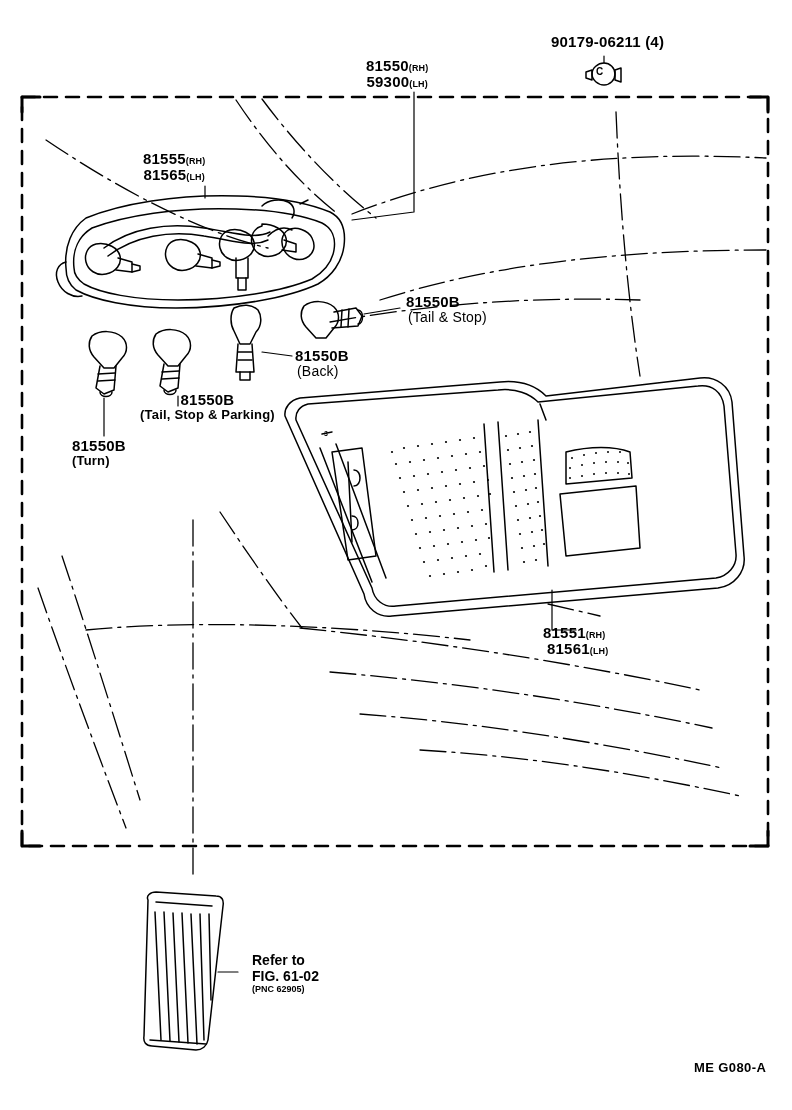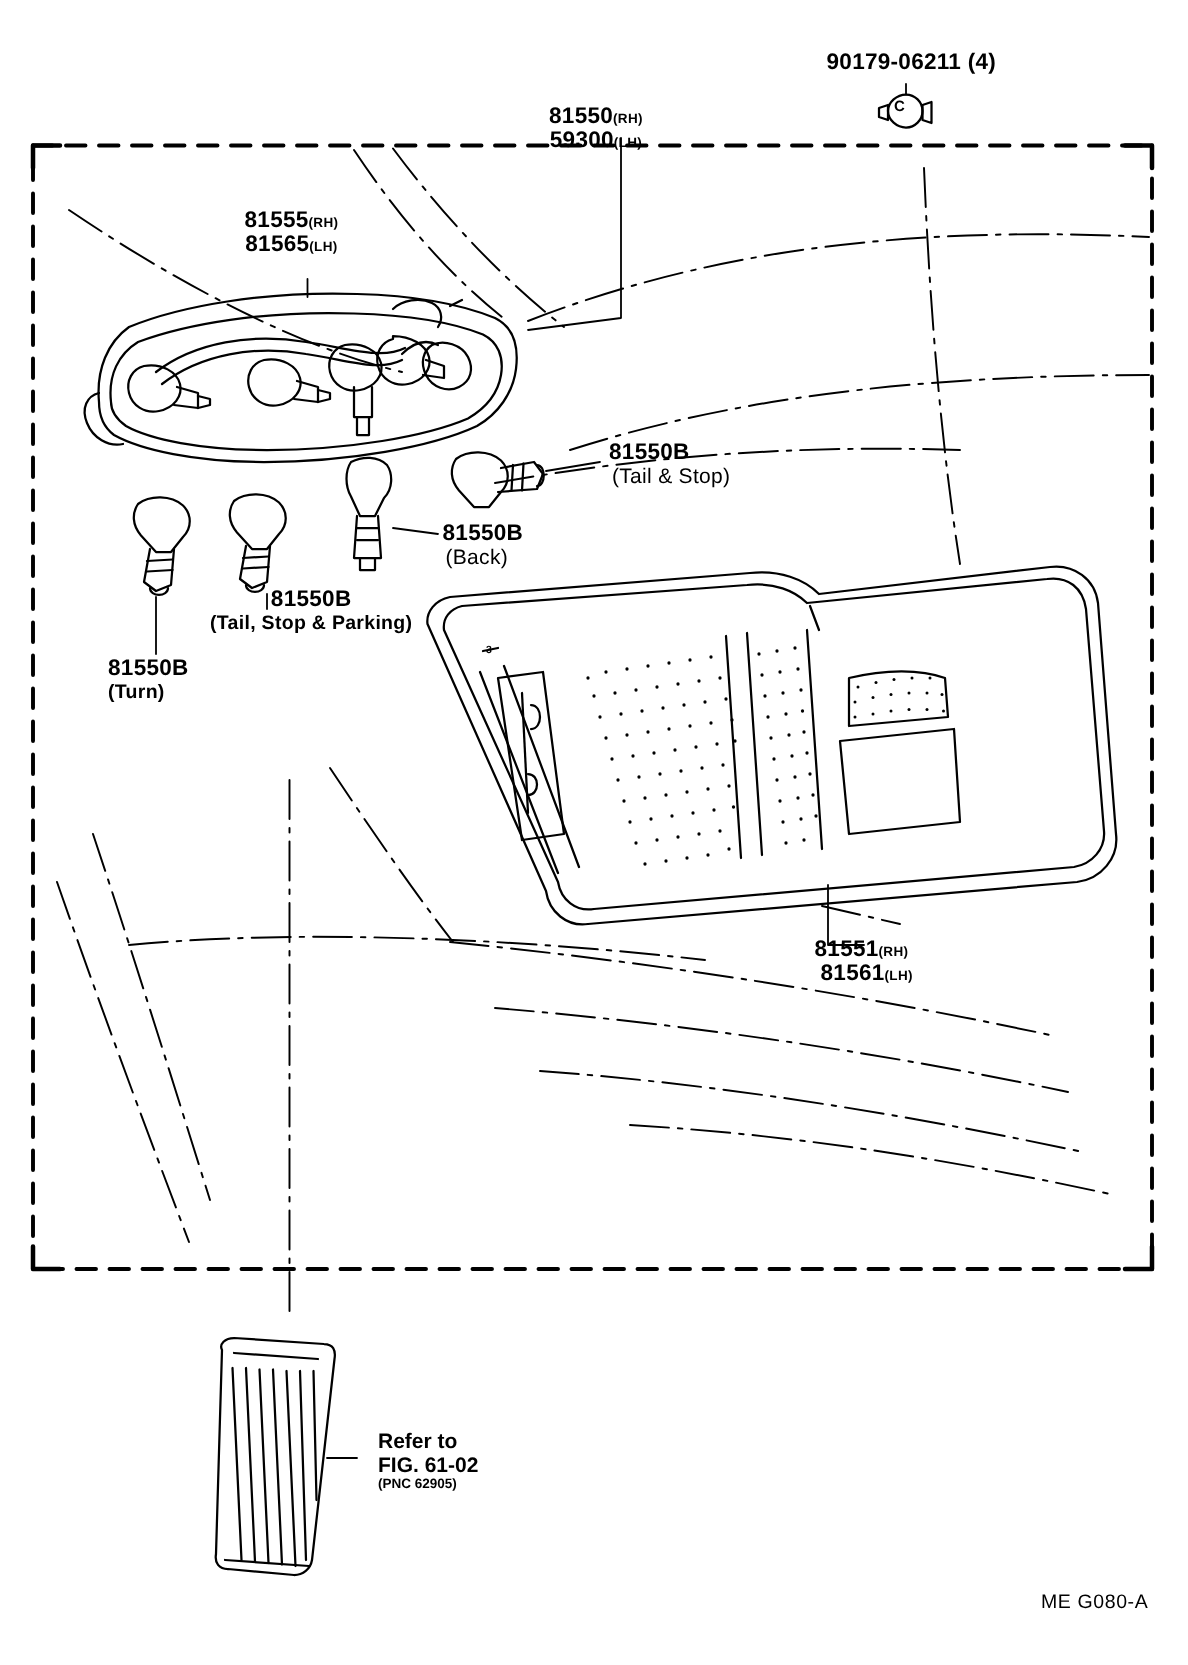--- a/index.html
+++ b/index.html
@@ -50,21 +50,21 @@
   }
   .sub-l {
     font-size: 14px;
     font-weight: 400;
     display: block;
     text-align: left;
   }
   .figcode {
     position: absolute;
     font-size: 13px;
-    font-weight: 400;
+    font-weight: 700;
     letter-spacing: 0.4px;
   }
   .refblock {
     position: absolute;
     font-size: 14px;
     font-weight: 700;
     line-height: 1.15;
   }
   .refblock .small {
     font-size: 9px;
@@ -357,33 +357,33 @@
 
         <path d="M104 398 L104 436"></path>
 
         <path d="M552 590 L552 630 L576 630"></path>
 
         <path d="M218 972 L238 972"></path>
       </g>
     </g>
   </svg>
 
-  <div class="lbl pn center" style="left:366px; top:70px;">
+  <div class="lbl pn center" style="left:366px; top:58px;">
     <span>81550</span><span class="sfx">(RH)</span><br>
     <span>59300</span><span class="sfx">(LH)</span>
   </div>
 
   <div class="lbl pn" style="left:551px; top:34px;">
     <span>90179-06211</span>
     <span>(4)</span>
   </div>
 
   <div class="lbl" style="left:596px; top:67px; font-size:10px; font-weight:700;">C</div>
 
-  <div class="lbl pn center" style="left:143px; top:139px;margin-left:20px;">
+  <div class="lbl pn center" style="left:143px; top:151px;">
     <span>81555</span><span class="sfx">(RH)</span><br>
     <span>81565</span><span class="sfx">(LH)</span>
   </div>
 
   <div class="lbl pn" style="left:406px; top:294px;">
     <span>81550B</span>
     <span class="sub-l" style="padding-left:2px;">(Tail &amp; Stop)</span>
   </div>
 
   <div class="lbl pn" style="left:295px; top:348px;">

